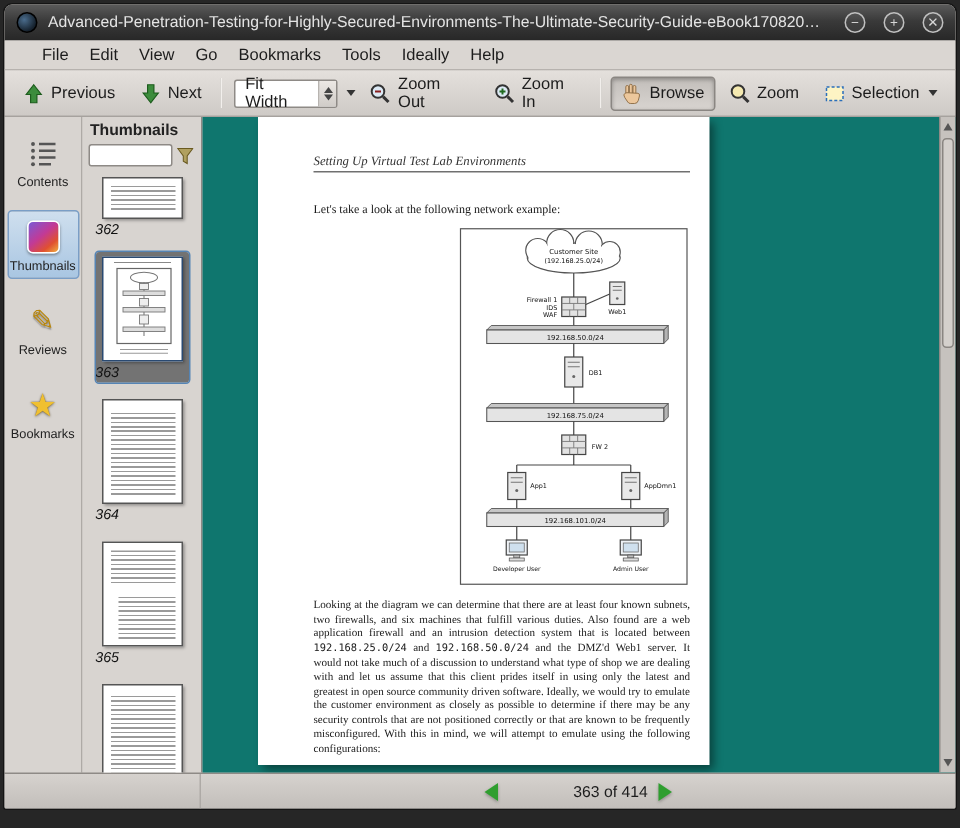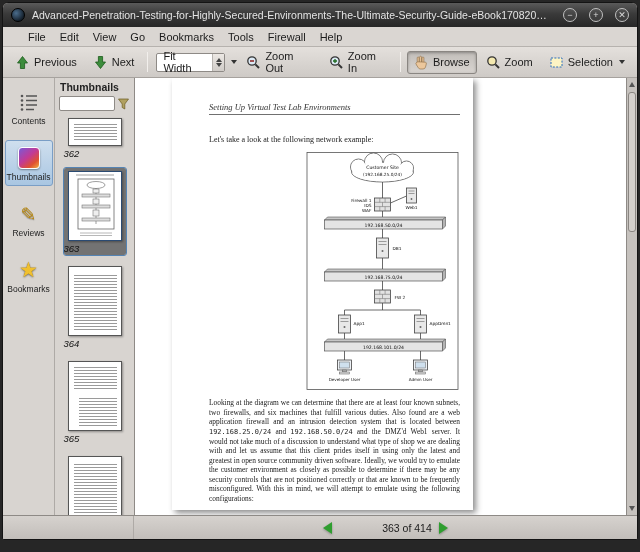--- a/index.html
+++ b/index.html
@@ -61,21 +61,21 @@
   .filter-row{display:flex;align-items:center;gap:3px;padding:2px 4px 4px;}
   .filter-input{width:56px;height:15px;border:1px solid #8e8a86;border-radius:2px;background:#fff;font-size:9px;padding:0 3px;}
   .thumb-cell{width:62px;margin:0 auto 8px;border-radius:2px;padding:3px 0 1px;font-style:italic;}
   .thumb-cell.selected{background:#737373;outline:1px solid #5584b4;}
   .thumb-page{width:54px;margin:0 auto;background:#fff;border:1px solid #555;position:relative;box-shadow:1px 1px 2px rgba(0,0,0,.35);}
   .thumb-lines{position:absolute;inset:5px 4px 4px 5px;
     background:repeating-linear-gradient(to bottom,#9a9a9a 0 1px,transparent 1px 3px);}
   .thumb-num{font-size:9.5px;color:#111;margin-top:2px;}
 
   
-  .main-view{flex:1;background:#ffffff;position:relative;overflow:hidden;}
+  .main-view{flex:1;background:#0f766e;position:relative;overflow:hidden;}
   .doc-page{position:absolute;left:37px;top:0;width:301px;height:calc(100% - 5px);background:#fff;
     box-shadow:3px 3px 6px rgba(0,0,0,.45);padding:24px 13px 0 37px;overflow:hidden;
     font-family:"Liberation Serif",serif;color:#1a1a1a;}
   .sec-header{font-style:italic;font-size:8.5px;color:#333;border-bottom:1px solid #707070;padding-bottom:2px;}
   .intro-line{font-size:8px;margin-top:20px;}
   .diagram-wrap{margin:8px 0 0 auto;width:155px;}
   .doc-para{margin-top:8px;font-size:7.4px;line-height:1.29;text-align:justify;}
   .mono{font-family:"DejaVu Sans Mono",monospace;font-size:6.9px;}
 
   
@@ -114,21 +114,21 @@
     <span class="win-btn">✕</span>
   </div>
 
   <div class="menubar">
     <span class="menu-item">File</span>
     <span class="menu-item">Edit</span>
     <span class="menu-item">View</span>
     <span class="menu-item">Go</span>
     <span class="menu-item">Bookmarks</span>
     <span class="menu-item">Tools</span>
-    <span class="menu-item">Firewall</span>
+    <span class="menu-item">Ideally</span>
     <span class="menu-item">Help</span>
   </div>
 
   <div class="toolbar">
     <div class="tbtn">
       <svg class="ticon" viewBox="0 0 15 15">
         <path d="M7.5 1.5 L12.5 8 H9.6 V13.5 H5.4 V8 H2.5 Z" fill="#3c8c3c" stroke="#1c5c1c" stroke-width="0.8"></path>
       </svg>
       <span>Previous</span>
     </div>

